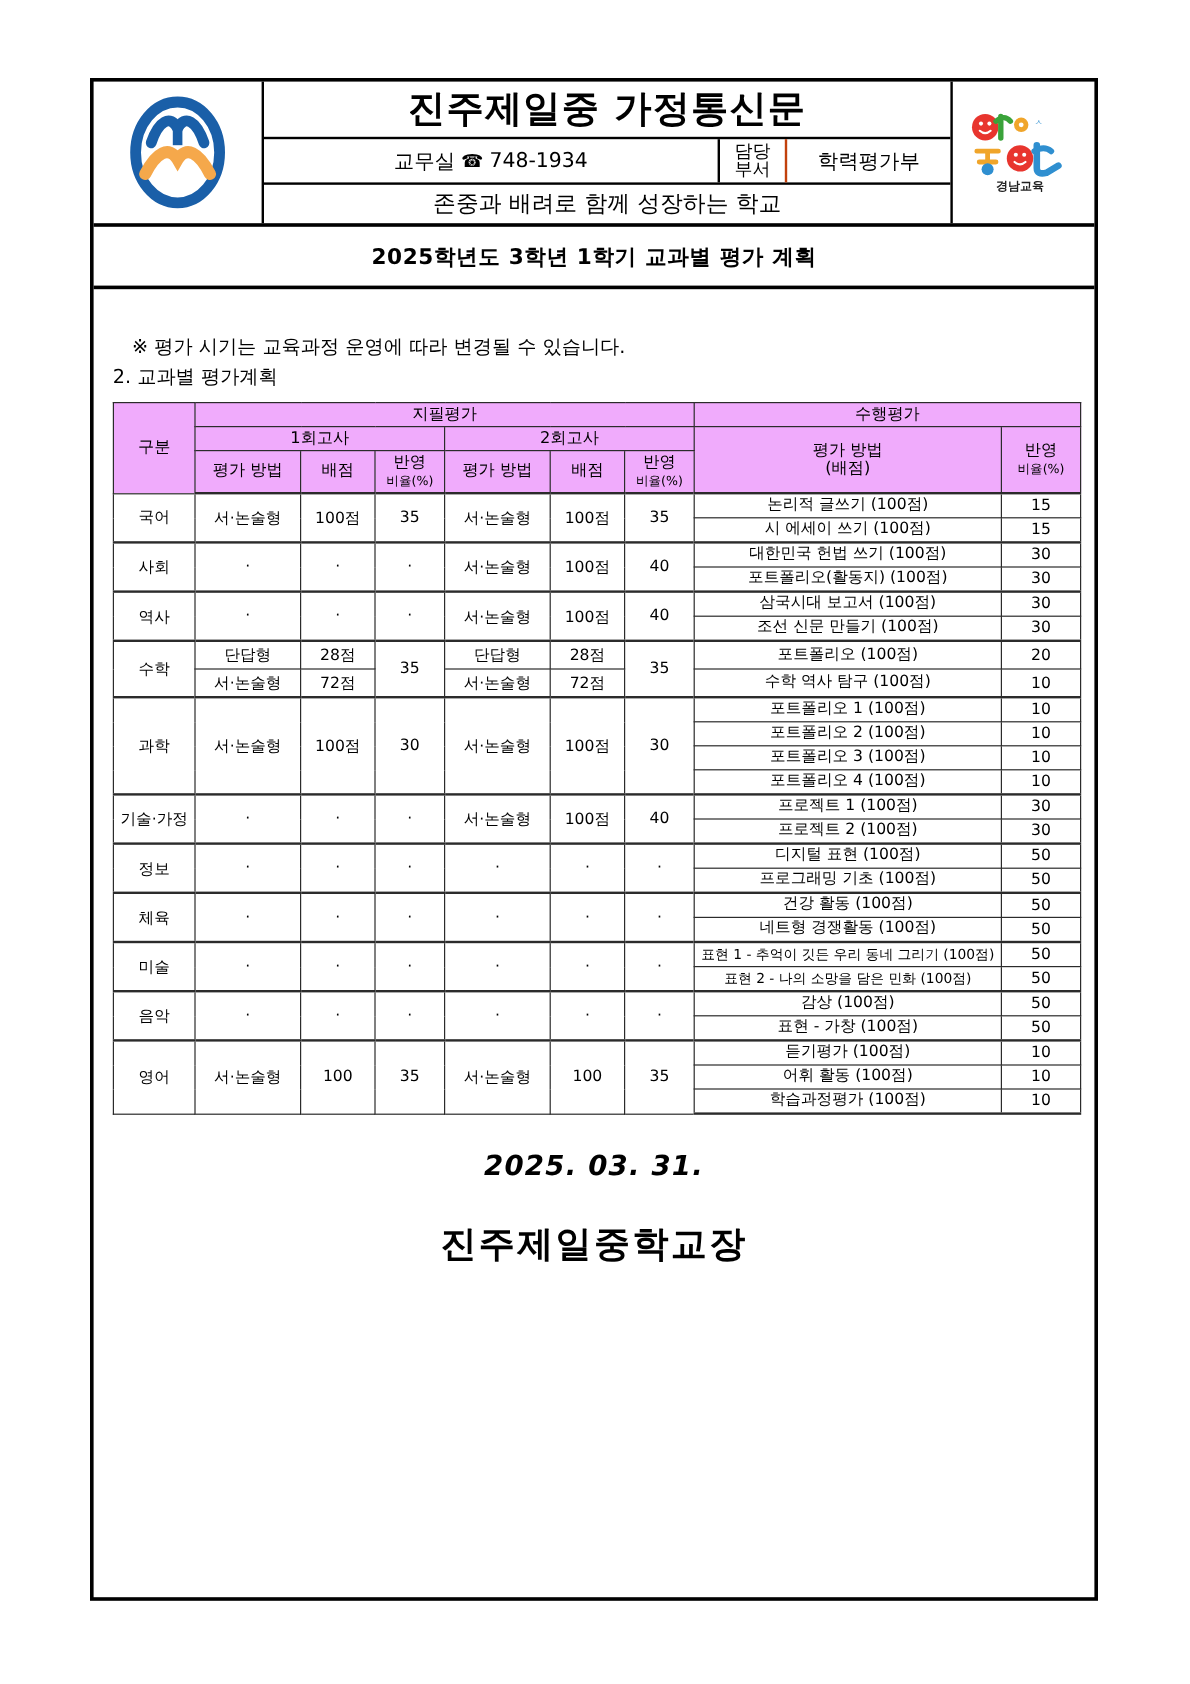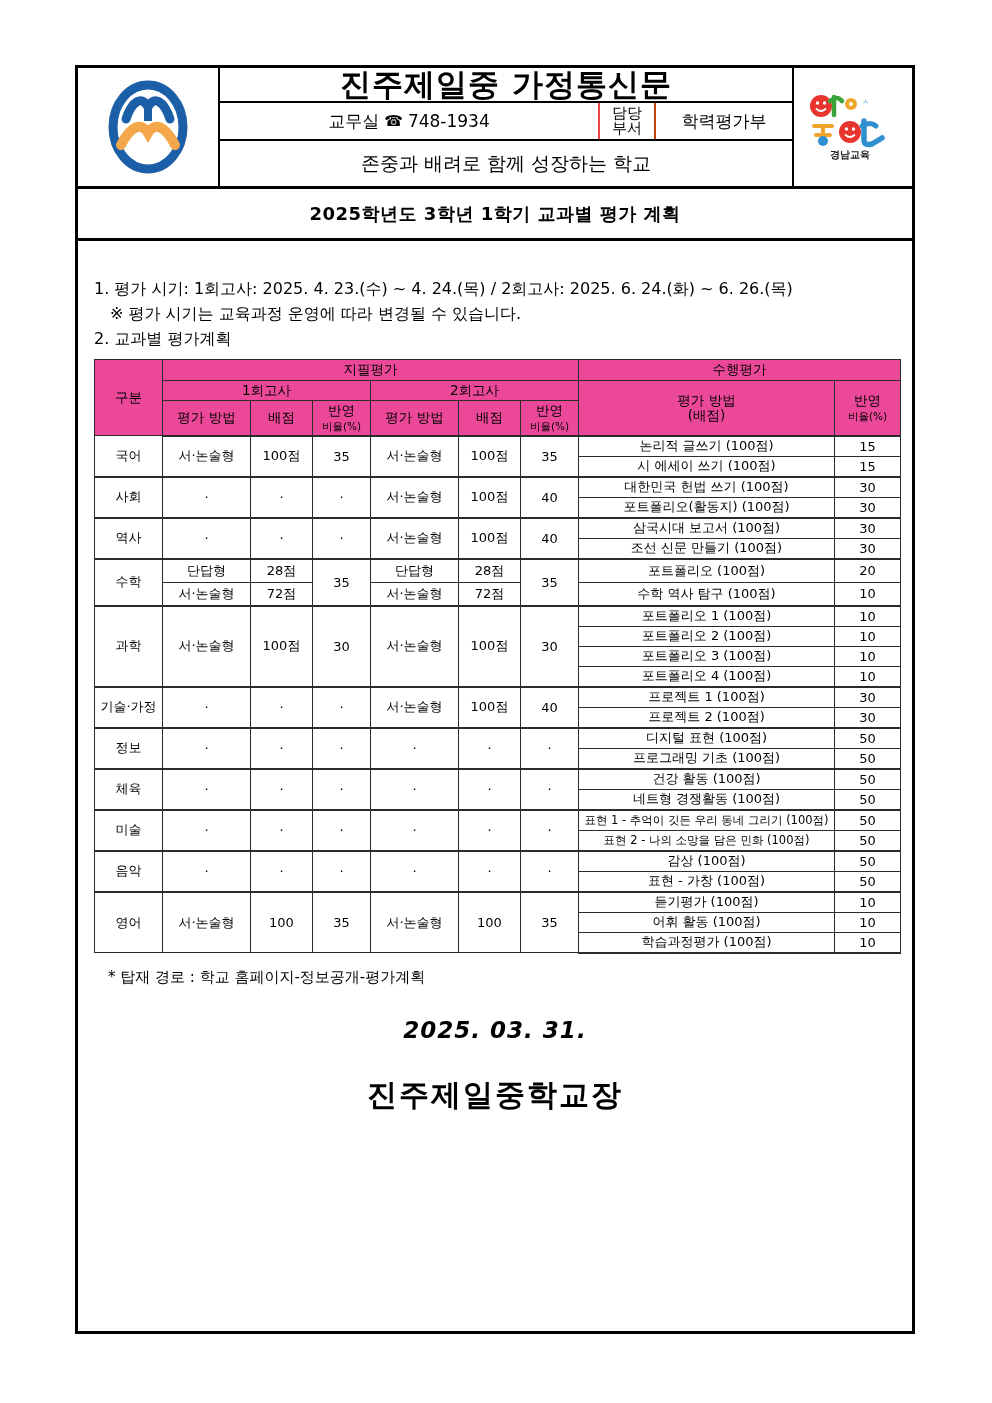--- a/index.html
+++ b/index.html
@@ -44,21 +44,21 @@
     box-sizing: border-box;
     flex: none;
   }
   .masthead-mid {
     flex: 1 1 auto;
     display: flex;
     flex-direction: column;
     box-sizing: border-box;
   }
   .mh-title {
-    height: 35px;
+    height: 48px;
     display: flex;
     align-items: center;
     justify-content: center;
     border-bottom: 2px solid #000;
     font-size: 31px;
     font-weight: bold;
     letter-spacing: 1px;
     box-sizing: border-box;
   }
   .mh-row2 {
@@ -66,21 +66,21 @@
     display: flex;
     border-bottom: 2px solid #000;
     box-sizing: border-box;
   }
   .mh-office {
     flex: 1 1 auto;
     display: flex;
     align-items: center;
     justify-content: center;
     font-size: 17px;
-    border-right: 2px solid #ef4444;
+    border-right: 2px solid #000000;
     box-sizing: border-box;
     text-align: center;
   }
   .mh-office .tel-icon { margin: 0 5px; font-size: 15px; }
   .mh-deptlabel {
     width: 56px;
     flex: none;
     display: flex;
     flex-direction: column;
     align-items: center;
@@ -159,21 +159,21 @@
   }
   table.eval th, table.eval td {
     border: 1px solid #2b2b2b;
     text-align: center;
     vertical-align: middle;
     font-size: 13px;
     padding: 2px 1px;
     box-sizing: border-box;
   }
   table.eval thead th {
-    background: #ec4899;
+    background: #f0abfc;
     font-weight: normal;
     font-size: 13.5px;
     line-height: 1.12;
   }
   .rowsep { border-top: 2px solid #2b2b2b !important; }
   .grp-end { border-bottom: 2px solid #2b2b2b !important; }
   td.subject { font-size: 14px; }
   td.pa-name { font-size: 12.5px; line-height: 1.1; }
   td.pa-name.two-line { font-size: 11.5px; }
   .hdr-small { font-size: 10.5px; }
@@ -266,21 +266,20 @@
       </svg>
     </div>
   </div>
 
   <div class="doc-title-band">2025학년도 3학년 1학기 교과별 평가 계획</div>
 
   <div class="doc-body">
 
 
     <div class="notes">
-      <div class="note-line">1. 평가 시기: 1회고사: 2025. 4. 23.(수) ~ 4. 24.(목) / 2회고사: 2025. 6. 24.(화) ~ 6. 26.(목)</div>
       <div class="note-line note-sub">※ 평가 시기는 교육과정 운영에 따라 변경될 수 있습니다.</div>
       <div class="note-line">2. 교과별 평가계획</div>
     </div>
 
     <table class="eval">
       <colgroup>
         <col class="c-sub">
           <col class="c-m1">
           <col class="c-b1">
           <col class="c-r1">
@@ -502,19 +501,18 @@
             <td>10</td>
           </tr>
           <tr>
             <td class="pa-name grp-end">학습과정평가 (100점)</td>
             <td class="grp-end">10</td>
           </tr>
         </tbody>
     </table>
 
     <div class="footer">
-      <div class="foot-line2">* 탑재 경로 : 학교 홈페이지-정보공개-평가계획</div>
       <div class="date-line">2025. 03. 31.</div>
       <div class="principal">진주제일중학교장</div>
     </div>
 
   </div>
 </div>
 
 </body></html>

